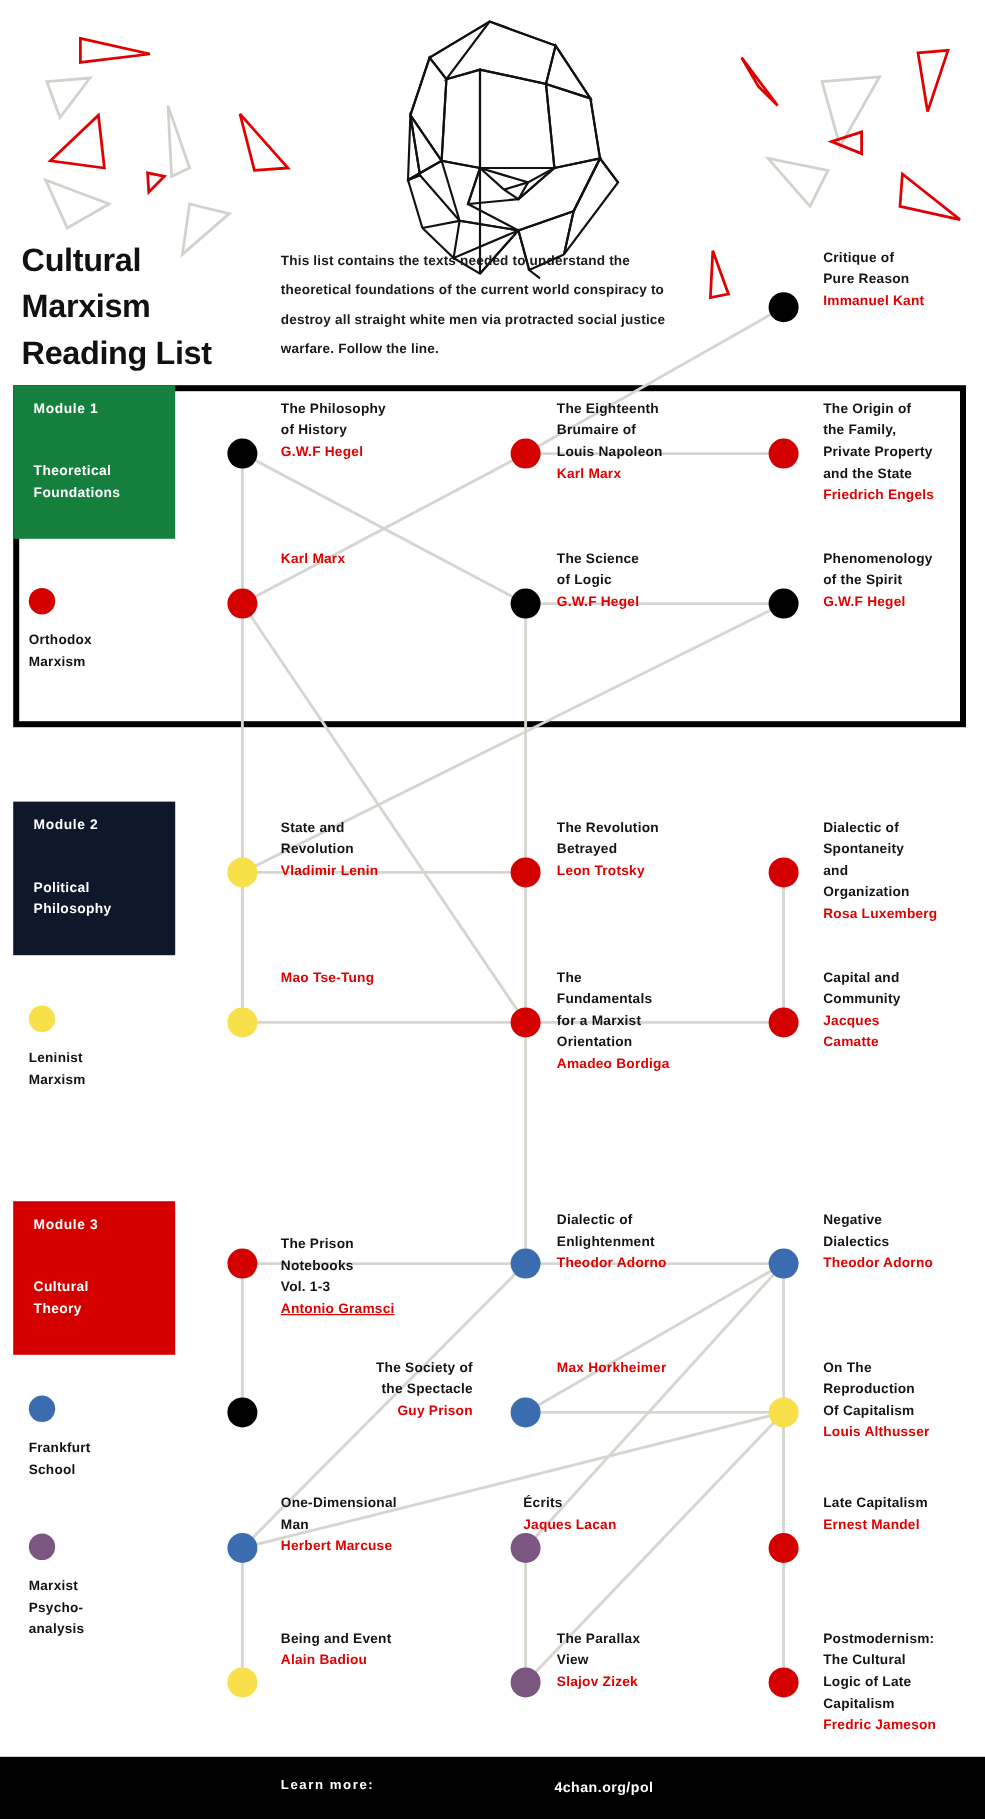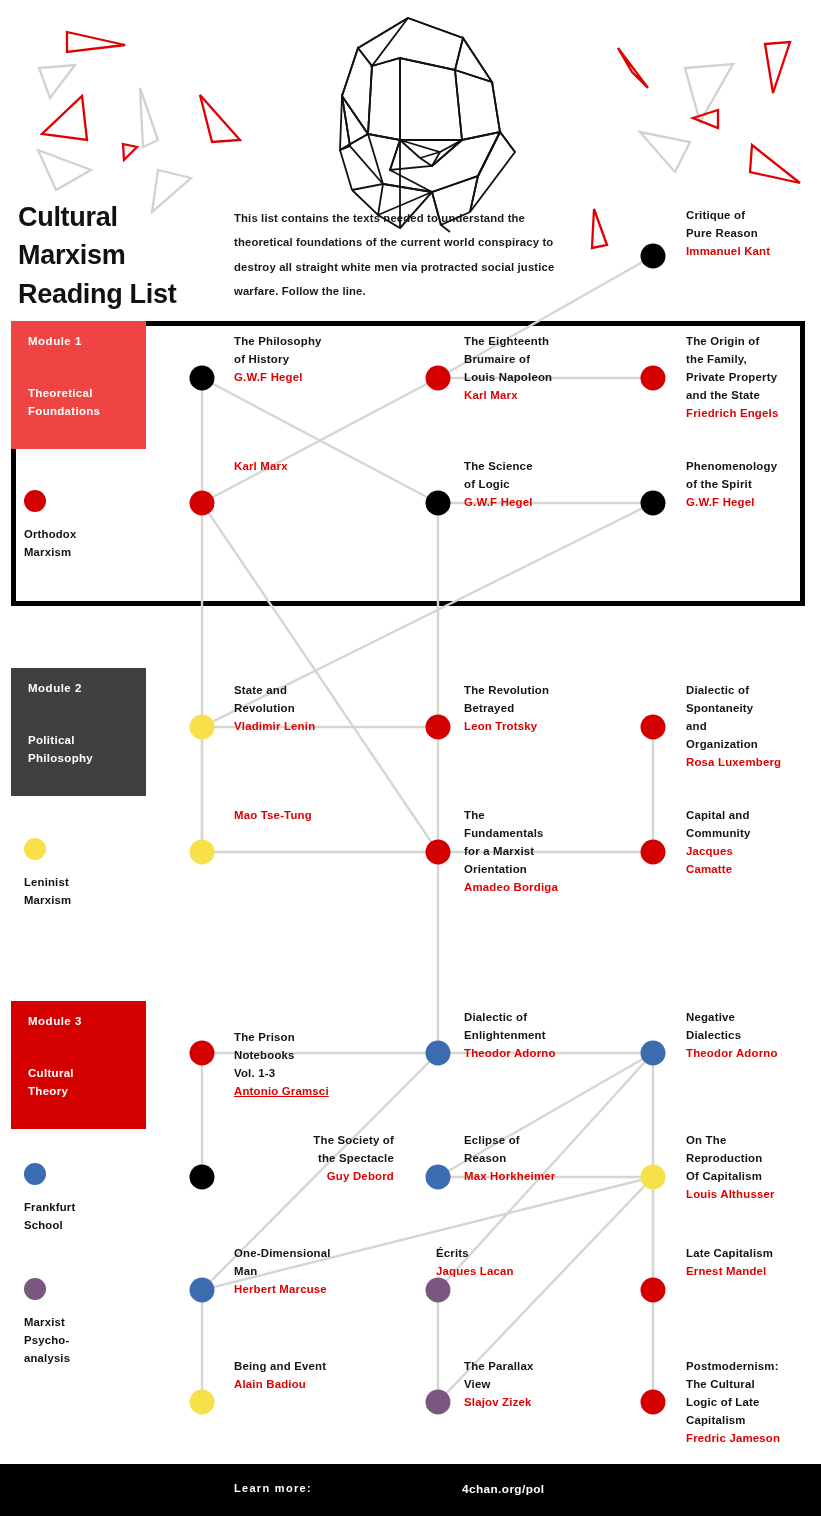--- a/index.html
+++ b/index.html
@@ -150,26 +150,26 @@
   <div id="title">
     <div style="white-space: nowrap;">Cultural</div>
     <div style="white-space: nowrap;">Marxism</div>
     <div style="white-space: nowrap;">Reading List</div>
   </div>
 
   <div id="intro" style="white-space: normal;">This list contains the texts needed to understand the theoretical foundations of the current world conspiracy to destroy all straight white men via protracted social justice warfare. Follow the line.</div>
 
   <div id="m1frame"></div>
 
-  <div class="modchip" id="m1chip" style="background: #ef4444;">
+  <div class="modchip" id="m1chip" style="background: #15803d;">
     <div class="mnum">Module 1</div>
     <div class="msub" style="white-space: pre-line;">Theoretical
 Foundations</div>
   </div>
-  <div class="modchip" id="m2chip" style="background: #404040;">
+  <div class="modchip" id="m2chip" style="background: #0f172a;">
     <div class="mnum">Module 2</div>
     <div class="msub" style="white-space: pre-line;">Political
 Philosophy</div>
   </div>
   <div class="modchip" id="m3chip" style="background: rgb(212, 0, 0);">
     <div class="mnum">Module 3</div>
     <div class="msub" style="white-space: pre-line;">Cultural
 Theory</div>
   </div>
 
@@ -328,26 +328,24 @@
       <div class="node" style="left: 653px; top: 1053px; background: rgb(59, 108, 176);"></div>
       <div class="lab" style="left: 686px; top: 1009px;">
         <span class="ti">Negative
 Dialectics</span>
         <span class="au" style="white-space: pre-line;">Theodor Adorno</span>
       </div>
       <div class="node" style="left: 202px; top: 1177px; background: rgb(0, 0, 0);"></div>
       <div class="lab" style="left: 234px; top: 1132px; text-align: right;">
         <span class="ti">The Society of
 the Spectacle</span>
-        <span class="au" style="white-space: pre-line;">Guy Debord</span>
+        <span class="au" style="white-space: pre-line;">Guy Prison</span>
       </div>
       <div class="node" style="left: 438px; top: 1177px; background: rgb(59, 108, 176);"></div>
       <div class="lab" style="left: 464px; top: 1132px;">
-        <span class="ti">Eclipse of
-Reason</span>
         <span class="au" style="white-space: pre-line;">Max Horkheimer</span>
       </div>
       <div class="node" style="left: 653px; top: 1177px; background: rgb(247, 224, 74);"></div>
       <div class="lab" style="left: 686px; top: 1132px;">
         <span class="ti">On The
 Reproduction
 Of Capitalism</span>
         <span class="au" style="white-space: pre-line;">Louis Althusser</span>
       </div>
       <div class="node" style="left: 202px; top: 1290px; background: rgb(59, 108, 176);"></div>

